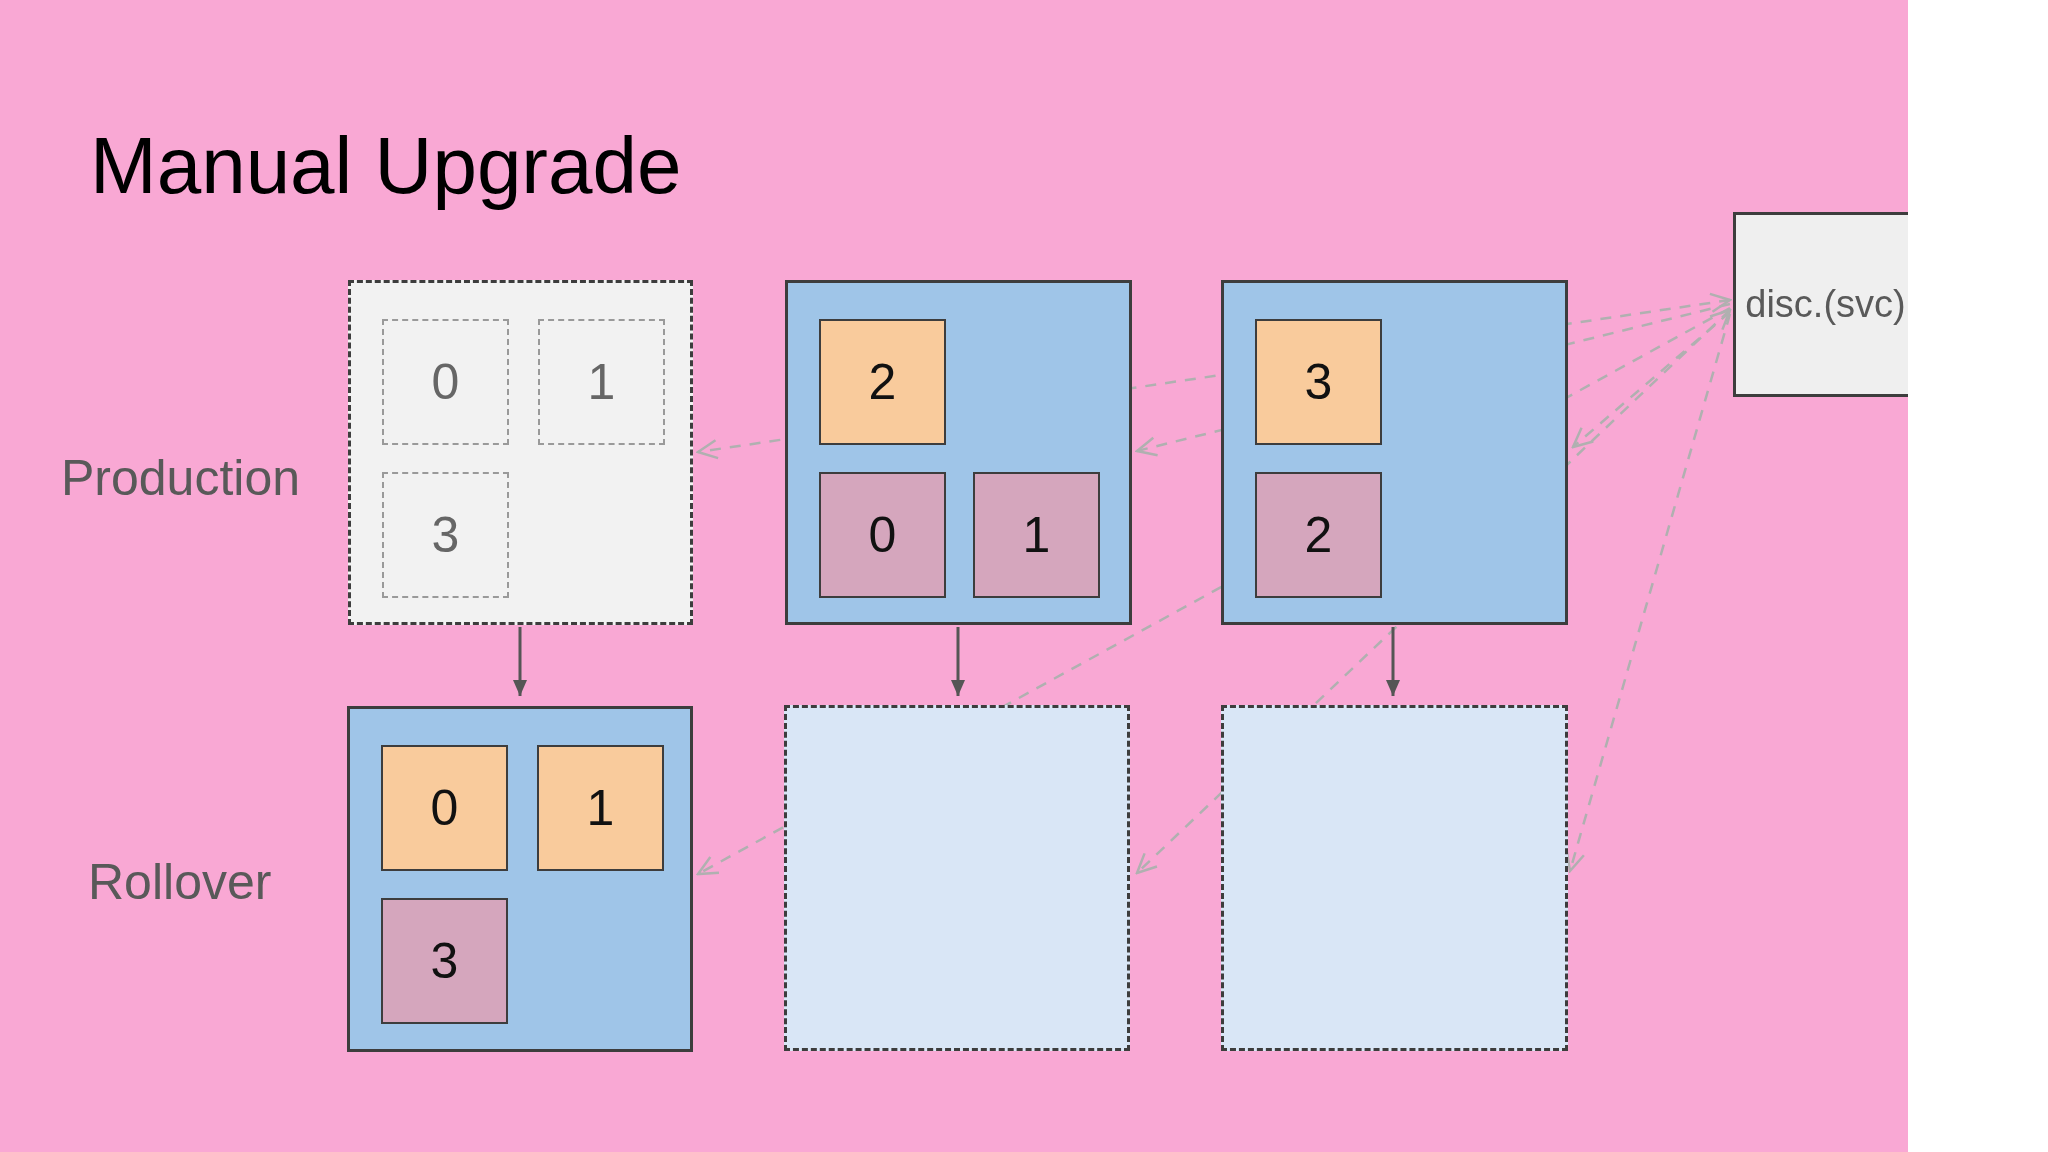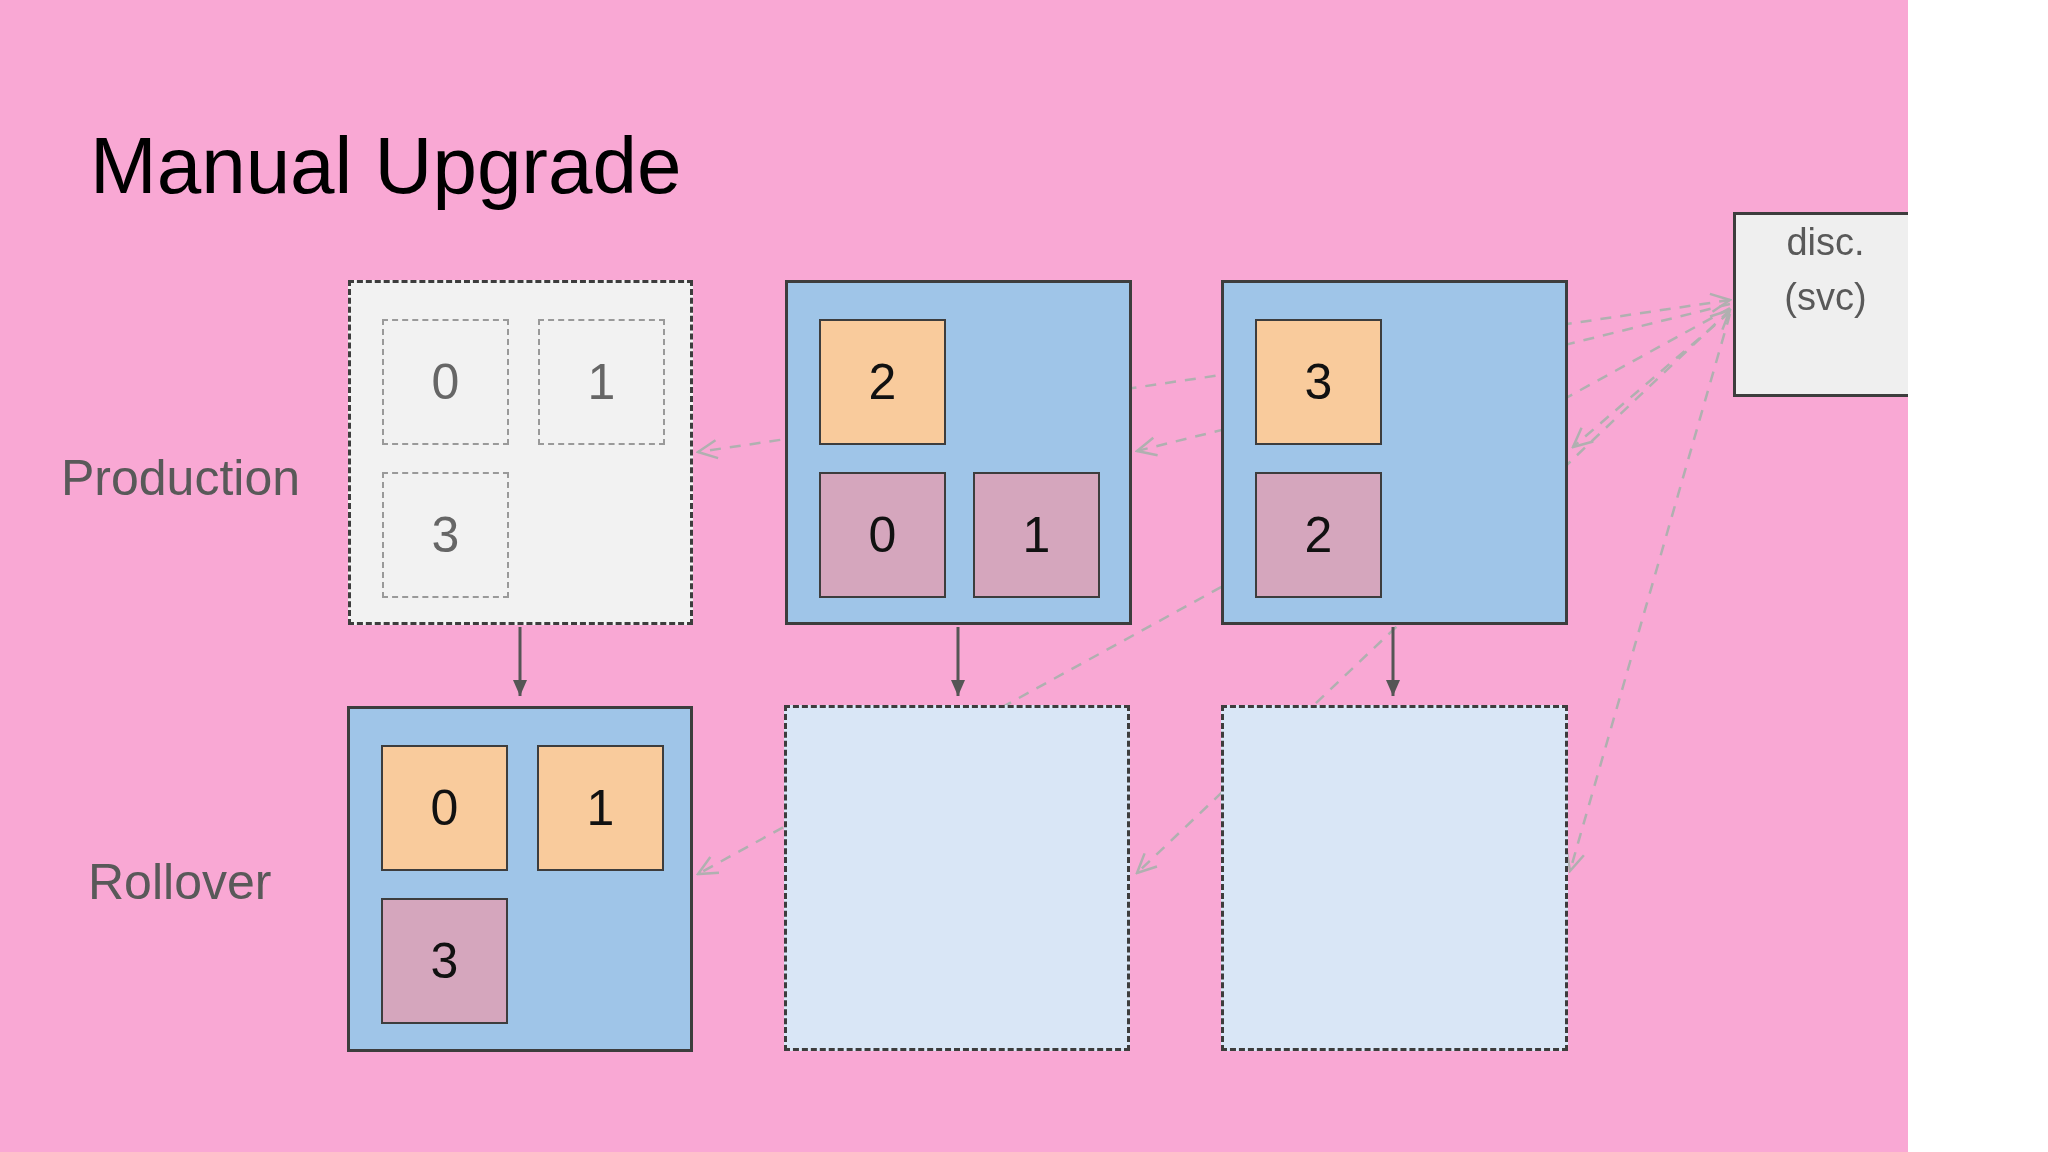--- a/index.html
+++ b/index.html
@@ -46,21 +46,21 @@
   .cell.pink{background:var(--pink,#d5a6bd);border:2px solid var(--border-dark,#3d3d3d);}
   .cell.ghost{background:transparent;border:2px dashed var(--ghost-cell-border,#9a9a9a);color:var(--ghost-text,#666);}
   .slot-tl{left:31px;top:36px;}
   .slot-tr{left:187px;top:36px;}
   .slot-bl{left:31px;top:189px;}
   .slot-br{left:185px;top:189px;}
 
   .disc{
     position:absolute;left:1733px;top:212px;width:185px;height:185px;box-sizing:border-box;
     background:var(--disc-gray,#efefef);border:3px solid var(--border-dark,#3d3d3d);
-    display:flex;flex-direction:column;align-items:center;
+    display:flex;flex-direction:row;align-items:center;justify-content:center;
     font-size:38px;line-height:1.45;color:var(--label-gray,#595959);z-index:2;
   }
 </style>
 </head>
 <body>
 
 <div class="stage">
 
   <div class="page-title">Manual Upgrade</div>
 

